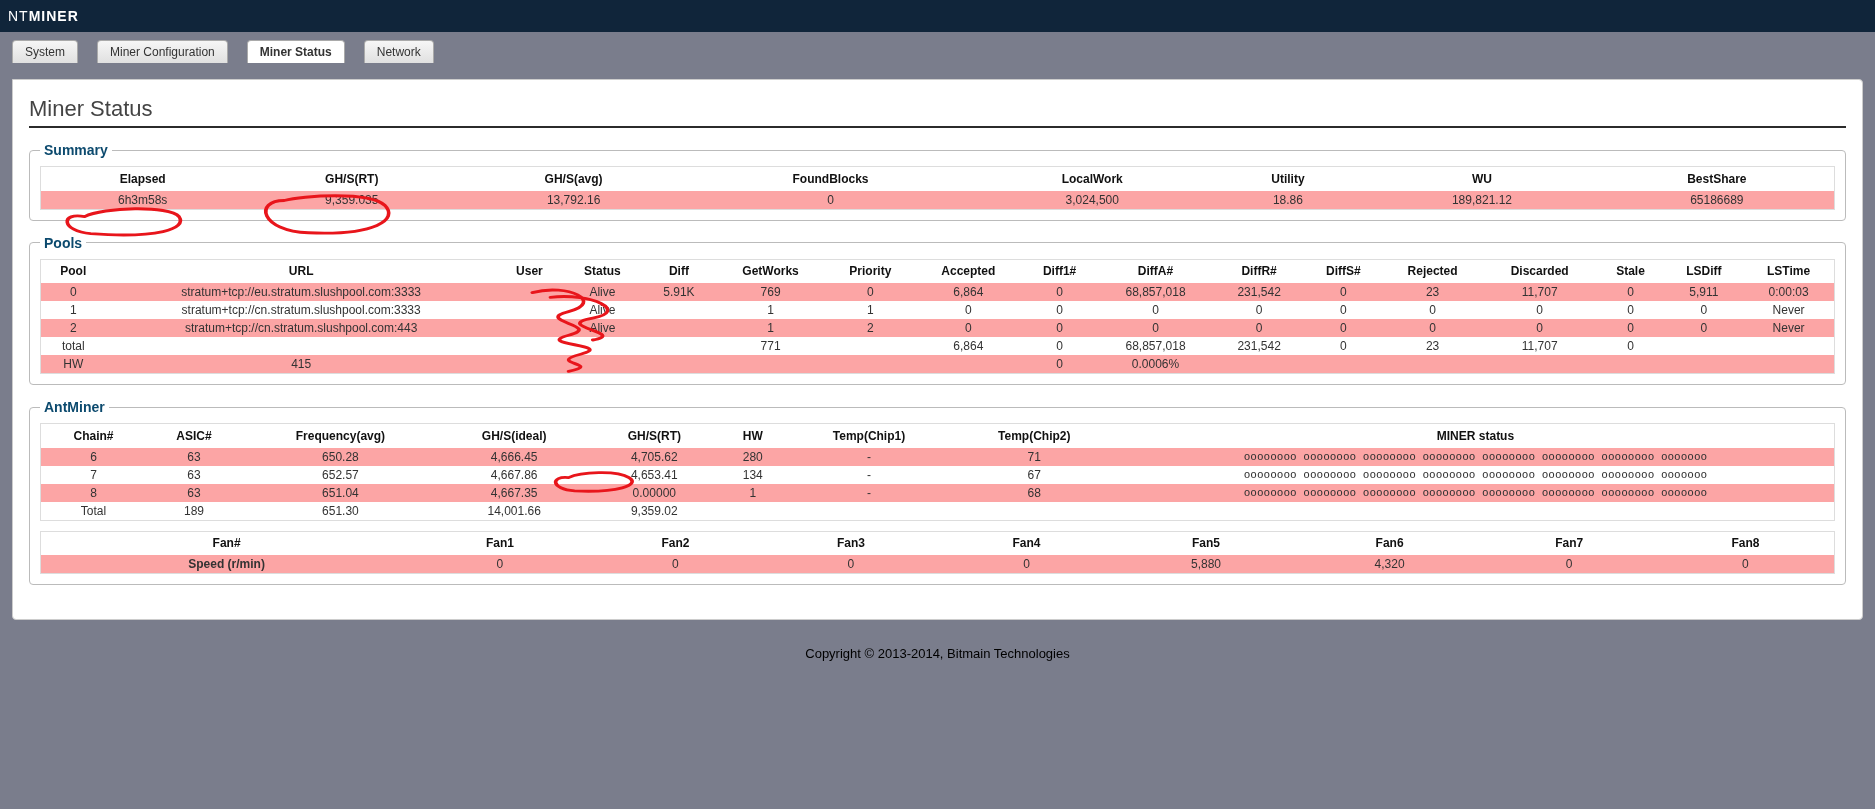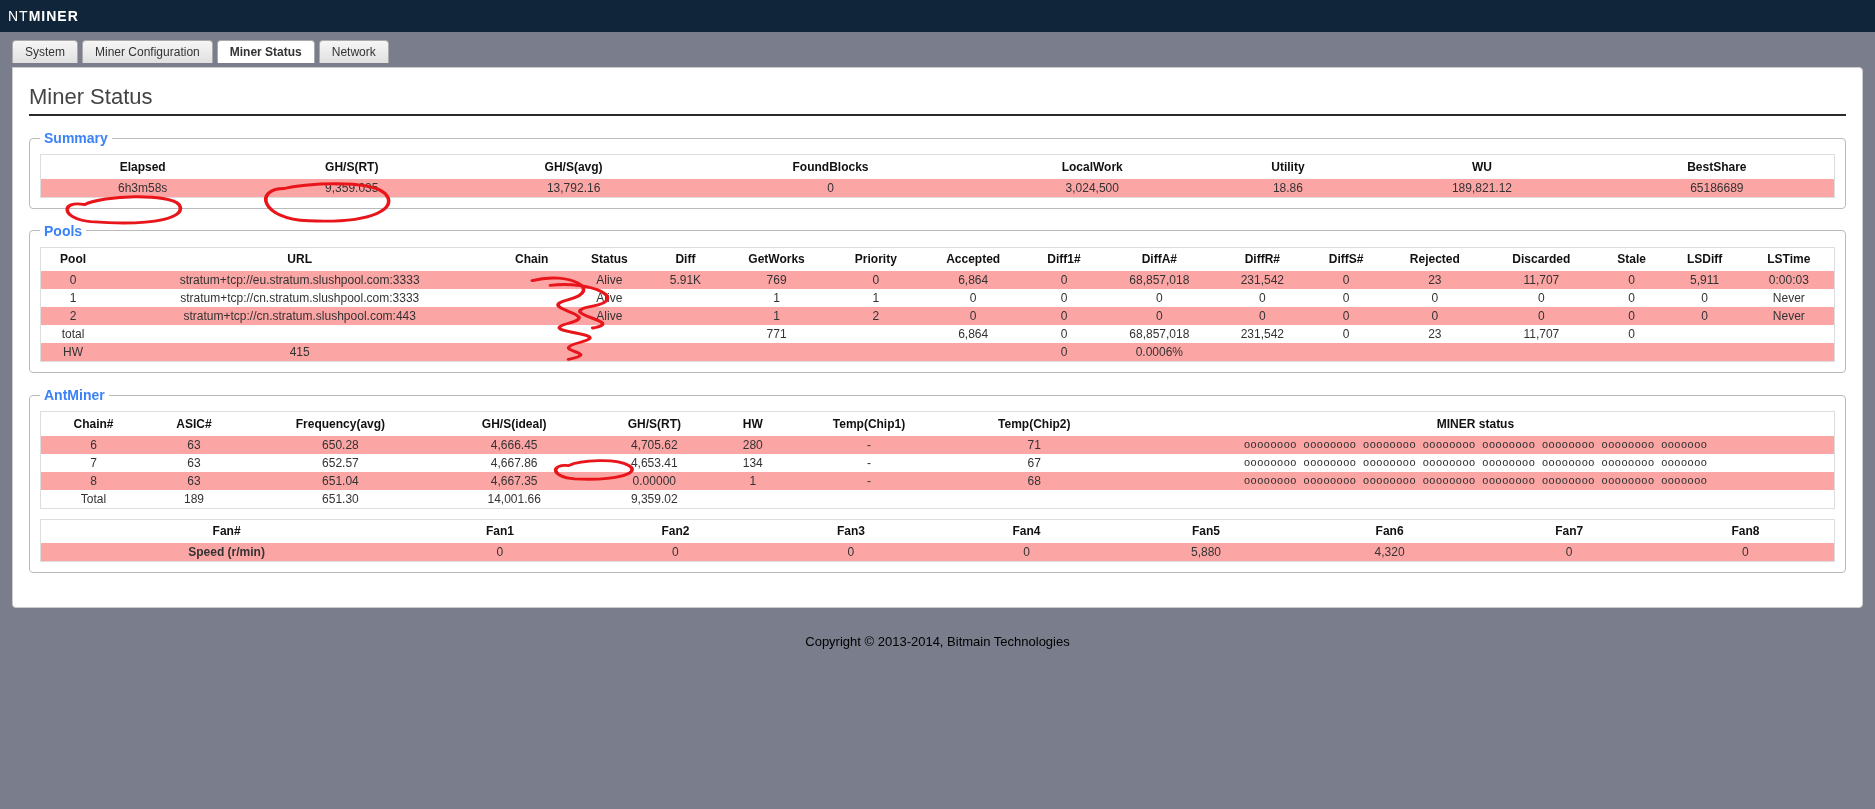--- a/index.html
+++ b/index.html
@@ -1,28 +1,28 @@
 <!DOCTYPE html>
 <html><head>
 <meta charset="utf-8">
 <style>
   * { box-sizing: border-box; margin: 0; padding: 0; }
   body { font-family: "Trebuchet MS", Arial, sans-serif; background: #7a7d8c; color: #333; font-size: 12px; }
   .topbar { background: #10253a; color: #fff; height: 28px; display: flex; align-items: center; padding: 16px 8px; }
   .brand { font-family: "Trebuchet MS", sans-serif; letter-spacing: 1px; font-size: 14px; }
   .brand .light { color: #fff; font-weight: 300; }
   .brand .bold { color: #fff; font-weight: 700; }
-  .tab-strip { display: flex; gap: 4px; padding: 8px 12px 4px 12px; }
+  .tab-strip { display: flex; gap: 19px; padding: 8px 12px 16px 12px; }
   .tab { background: linear-gradient(#f6f6f6,#e0e0e0); border: 1px solid #aaa; border-bottom: none; border-radius: 4px 4px 0 0; padding: 4px 12px; color: #333; cursor: pointer; font-size: 12px; }
   .tab.active { background: #fff; font-weight: bold; }
   .page-panel { background: #fff; margin: 0 12px 12px 12px; border: 1px solid #ccc; border-radius: 0 4px 4px 4px; padding: 12px 16px 20px 16px; }
   .page-title { font-family: "Trebuchet MS", sans-serif; color: #444; font-size: 22px; margin: 4px 0 4px 0; }
   .title-rule { border: none; border-top: 2px solid #2b2b2b; margin-bottom: 14px; }
   fieldset.section { border: 1px solid #bbb; border-radius: 4px; padding: 8px 10px 10px 10px; margin-bottom: 14px; }
-  fieldset.section > legend { color: #3b82f6; font-weight: bold; font-size: 14px; padding: 0 4px; }
+  fieldset.section > legend { color: #0c4a6e; font-weight: bold; font-size: 14px; padding: 0 4px; }
   table { width: 100%; border-collapse: collapse; background: #fff; border: 1px solid #ddd; }
   th, td { padding: 2px 8px; text-align: center; font-size: 12px; white-space: nowrap; }
   th { background: #fff; color: #111; font-weight: bold; height: 24px; }
   tbody tr { height: 18px; }
   tbody tr.stripe { background: #fca5a5; }
   tbody tr.white { background: #fff; }
   .footer { text-align: center; color: #000000; padding: 14px 0; font-size: 13px; }
   
   .annot { position: absolute; pointer-events: none; }
   .page-wrap { position: relative; }
@@ -78,21 +78,21 @@
     </table>
   </fieldset>
 
   <fieldset class="section">
     <legend>Pools</legend>
     <table>
       <thead>
             <tr>
         <th>Pool</th>
         <th>URL</th>
-        <th>Chain</th>
+        <th>User</th>
         <th>Status</th>
         <th>Diff</th>
         <th>GetWorks</th>
         <th>Priority</th>
         <th>Accepted</th>
         <th>Diff1#</th>
         <th>DiffA#</th>
         <th>DiffR#</th>
         <th>DiffS#</th>
         <th>Rejected</th>

